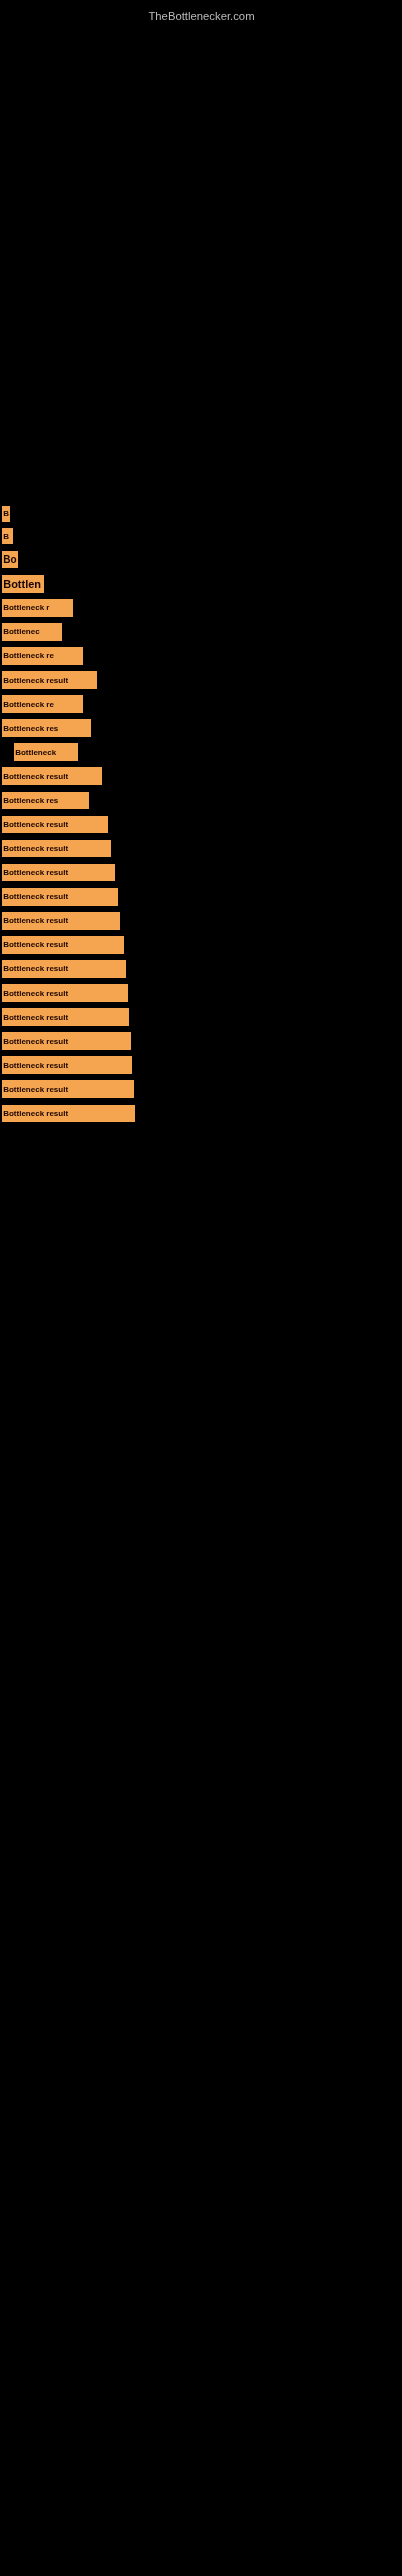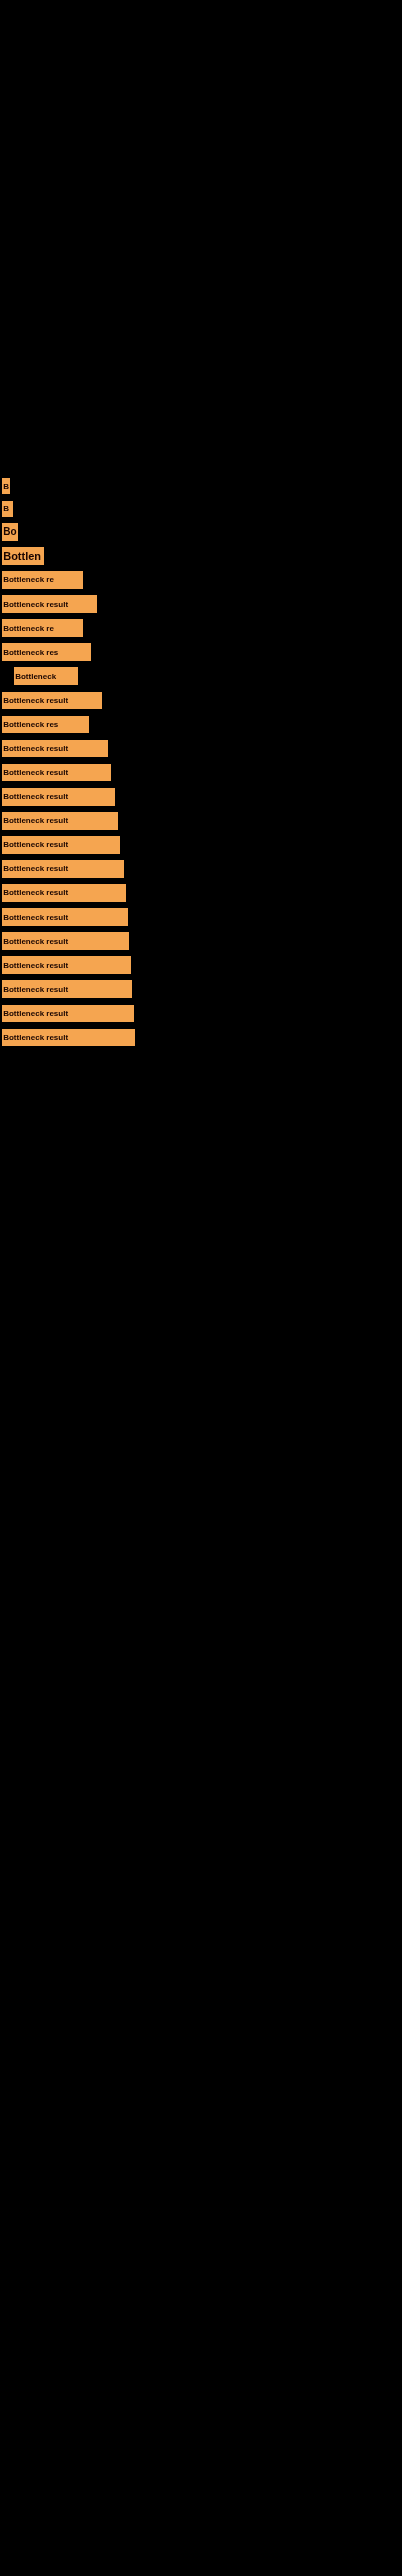--- a/index.html
+++ b/index.html
@@ -21,20 +21,23 @@
       display: flex;
       align-items: center;
       margin: 2.4px 0;
     }
   </style>
 </head>
 <body>
 
 <div style="background:#000;width:403px;min-height:2576px;position:relative;">
 
+  <div style="text-align:center;padding:8px 0 4.8px 0;">
+    <span style="color:#bbbbbb;font-size:11.3px;font-family:Arial,sans-serif;">TheBottlenecker.com</span>
+  </div>
 
   <div style="width:100%;height:467px;background:#000000;"></div>
 
   <div style="position:relative;left:0;width:2.4px;height:0;background:#444;margin-left:1.6px;"></div>
 
   <div style="padding-left:1.6px;padding-top:3.2px;">
 
     <div class="bar-item" style="display:flex;align-items:center;margin:8px 0 4.8px 0;">
       <div style="width:8px;height:16px;background:#f5a550;display:flex;align-items:center;overflow:hidden;">
         <span style="font-size:8px;font-weight:bold;color:#1a0500;padding:0 1.6px;white-space:nowrap;">B</span>
@@ -52,21 +55,31 @@
         <span style="font-size:10px;font-weight:bold;color:#1a0500;padding:0 1.6px;white-space:nowrap;">Bo</span>
       </div>
     </div>
 
     <div style="display:flex;align-items:center;margin:6.4px 0;">
       <div style="width:42px;height:17.7px;background:#f5a550;display:flex;align-items:center;overflow:hidden;">
         <span style="font-size:11px;font-weight:bold;color:#1a0500;padding:0 1.6px;white-space:nowrap;">Bottlen</span>
       </div>
     </div>
 
-
+    <div style="display:flex;align-items:center;margin:6.4px 0;">
+      <div style="width:71px;height:17.7px;background:#f5a550;display:flex;align-items:center;overflow:hidden;">
+        <span style="font-size:8px;font-weight:bold;color:#1a0500;padding:0 1.6px;white-space:nowrap;">Bottleneck r</span>
+      </div>
+    </div>
+
+    <div style="display:flex;align-items:center;margin:6.4px 0;">
+      <div style="width:60px;height:17.7px;background:#f5a550;display:flex;align-items:center;overflow:hidden;">
+        <span style="font-size:8px;font-weight:bold;color:#1a0500;padding:0 1.6px;white-space:nowrap;">Bottlenec</span>
+      </div>
+    </div>
 
     <div style="display:flex;align-items:center;margin:6.4px 0;">
       <div style="width:81px;height:17.7px;background:#f5a550;display:flex;align-items:center;overflow:hidden;">
         <span style="font-size:8px;font-weight:bold;color:#1a0500;padding:0 1.6px;white-space:nowrap;">Bottleneck re</span>
       </div>
     </div>
 
     <div style="display:flex;align-items:center;margin:6.4px 0;">
       <div style="width:95px;height:17.7px;background:#f5a550;display:flex;align-items:center;overflow:hidden;">
         <span style="font-size:8px;font-weight:bold;color:#1a0500;padding:0 1.6px;white-space:nowrap;">Bottleneck result</span>

